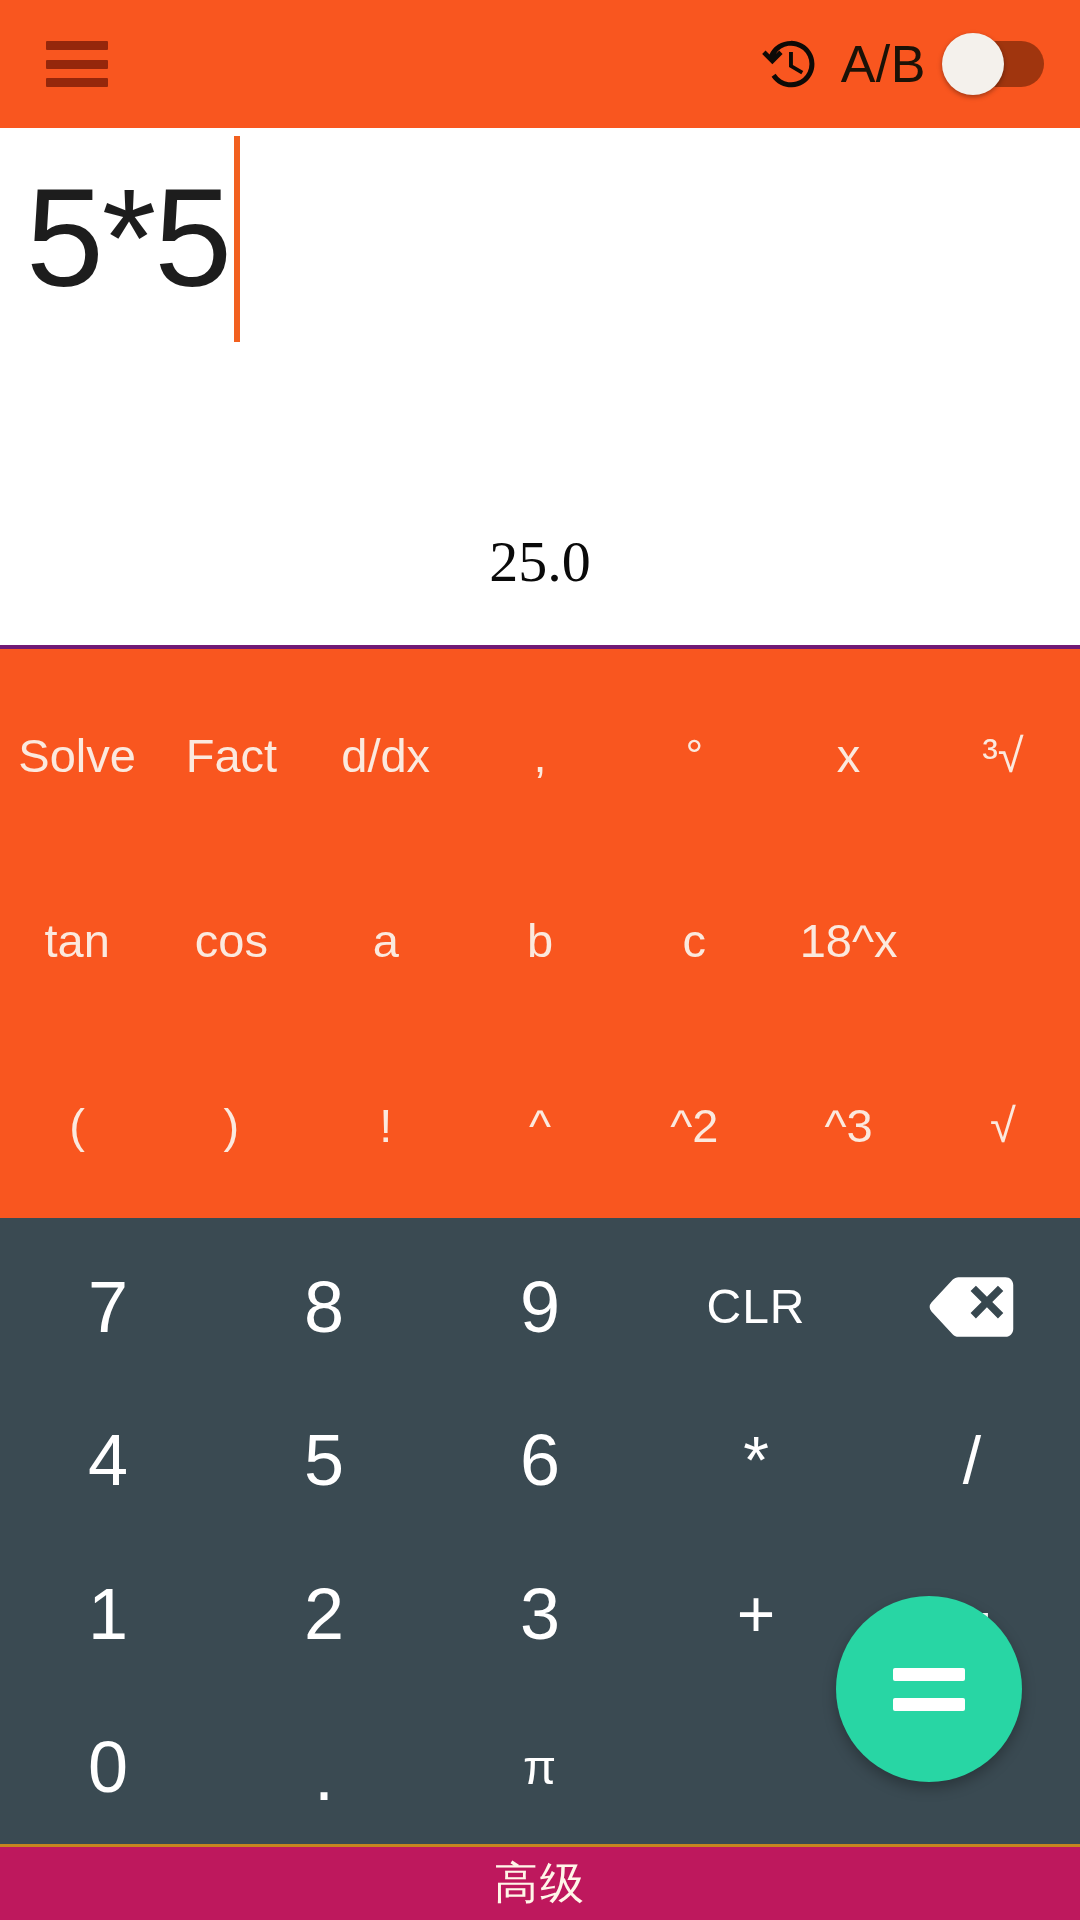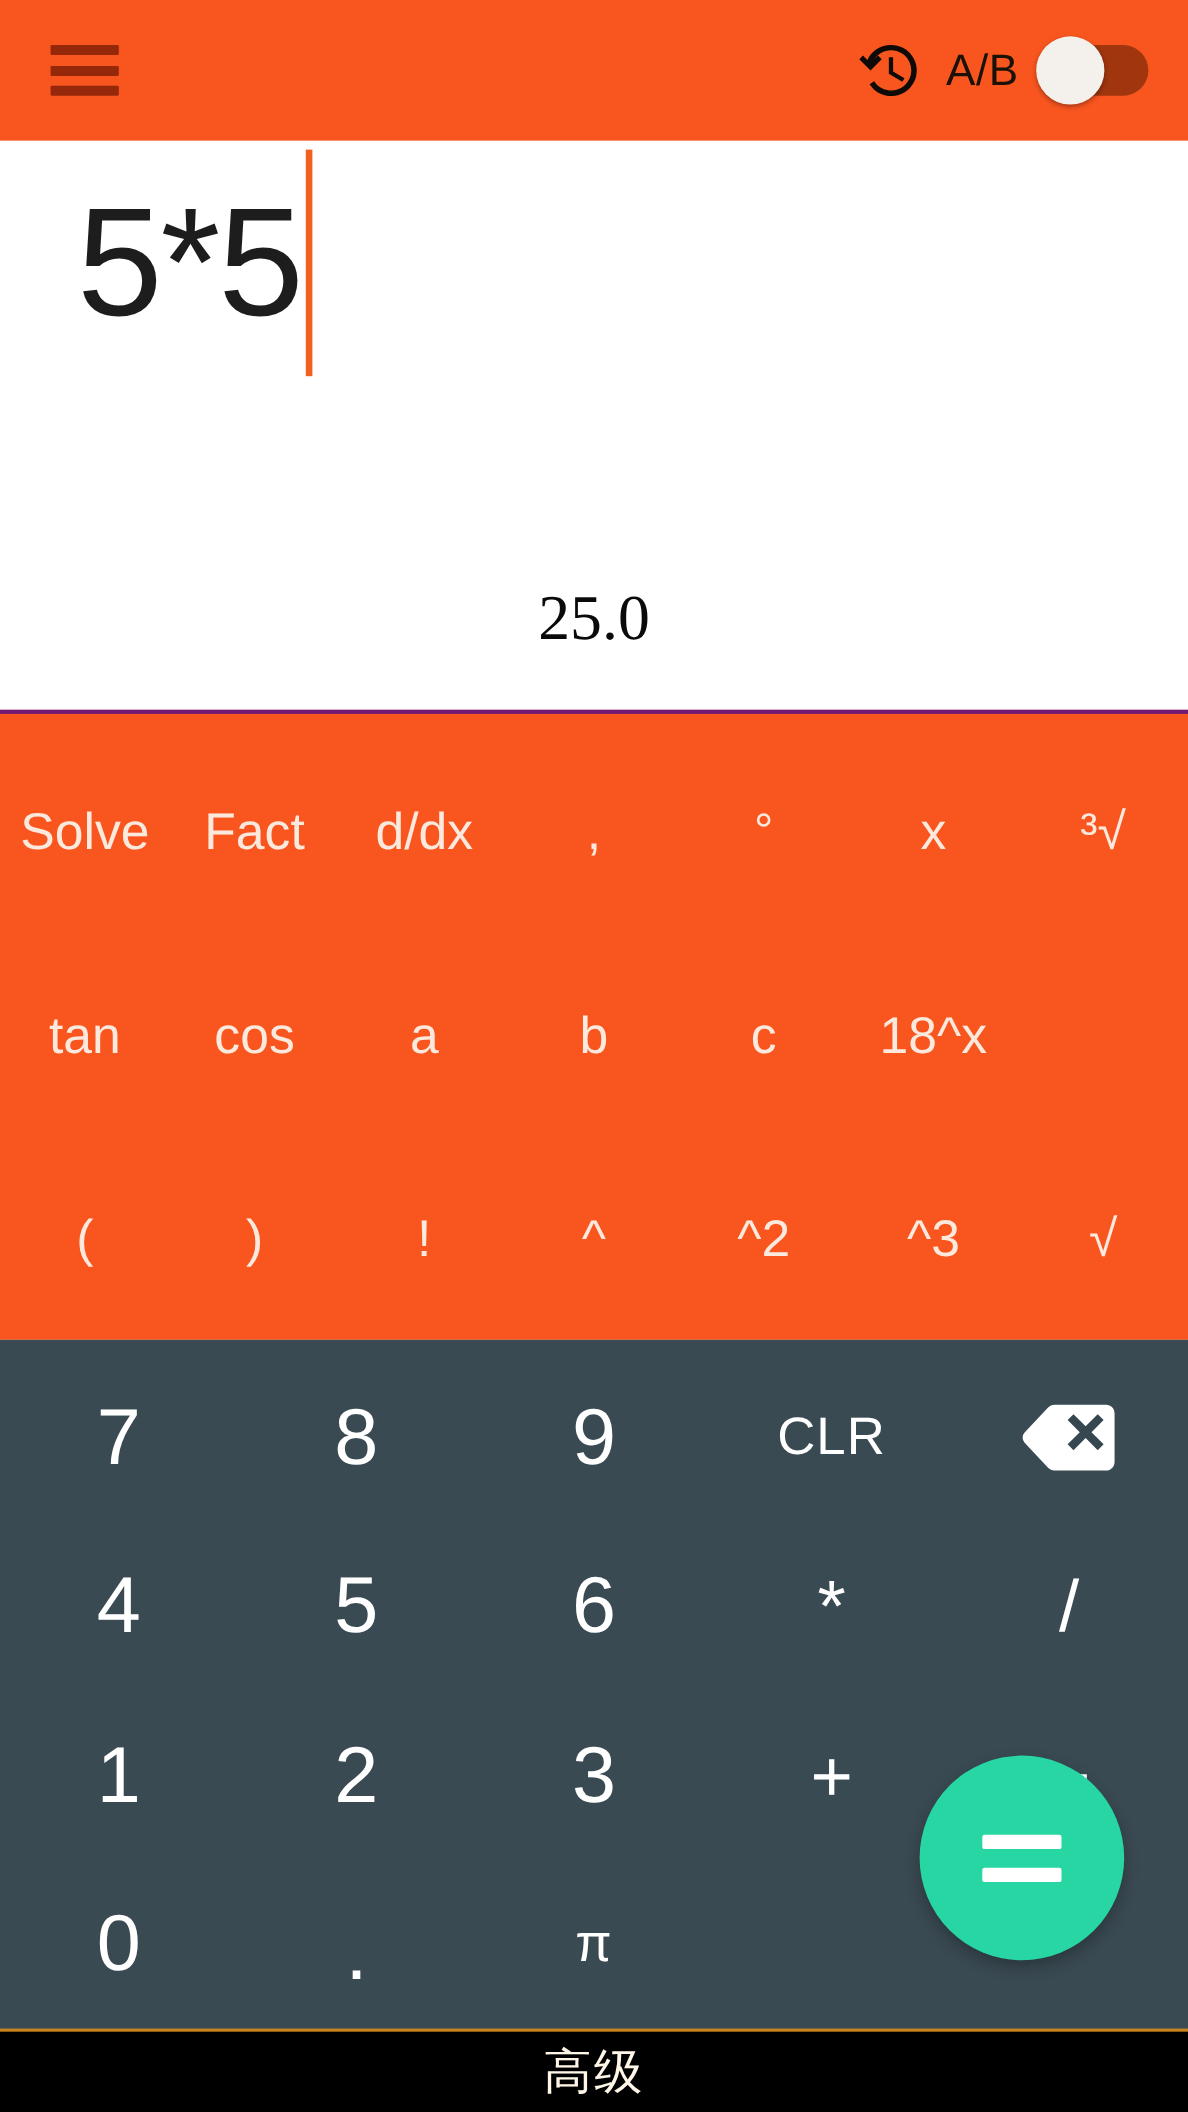--- a/index.html
+++ b/index.html
@@ -30,21 +30,21 @@
     cursor:pointer;
   }
   .hamburger span {
     display:block; height:9px; width:100%;
     background:#95270B; border-radius:1px;
   }
   .appbar-spacer { flex:1 1 auto; }
   .appbar-right { display:flex; align-items:center; gap:22px; }
   .history-icon { width:62px; height:62px; display:block; }
   .ab-label {
-    font-size:40px; color:#1b1207; letter-spacing:0.5px;
+    font-size:52px; color:#1b1207; letter-spacing:0.5px;
     font-family:"Liberation Sans", sans-serif;
   }
   .toggle {
     width:96px; height:46px; border-radius:26px;
     background:#A0350E; position:relative;
     display:flex; align-items:center;
   }
   .toggle .thumb {
     position:absolute; left:-6px; top:-8px;
     width:62px; height:62px; border-radius:50%;
@@ -55,21 +55,21 @@
   
   .display {
     position:relative;
     flex:0 0 517px;
     background:#FFFFFF;
     overflow:hidden;
   }
   .expr-row {
     position:absolute; left:0; top:0;
     width:100%; height:220px;
-    display:flex; align-items:center;padding-left:44px;
+    display:flex; align-items:center;
   }
   .expr {
     font-size:140px;
     color:#1D1D1D;
     line-height:1;
     padding-left:26px;
     letter-spacing:-2px;
     font-family:"Liberation Sans", sans-serif;
     white-space:pre;
   }
@@ -154,21 +154,21 @@
     flex-direction:column; gap:17px;
     cursor:pointer;
   }
   .fab .bar {
     width:72px; height:13px; background:#FFFFFF; border-radius:2px;
   }
 
   
   .bottombar {
     flex:0 0 76px;
-    background:#000000;
+    background:#be185d;
     border-top:3px solid #C7841F;
     display:flex; align-items:center; justify-content:center;
     cursor:pointer;
   }
   .bottombar span {
     color:#FFF6E8;
     font-size:44px;
     font-family:"DejaVu Sans", sans-serif;
     letter-spacing:2px;
   }

